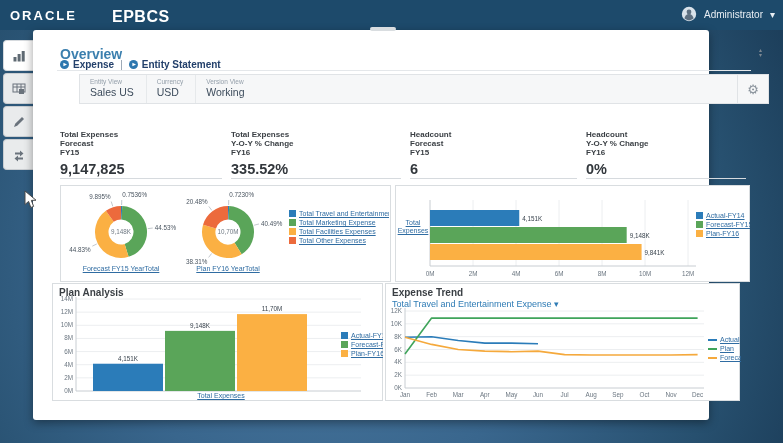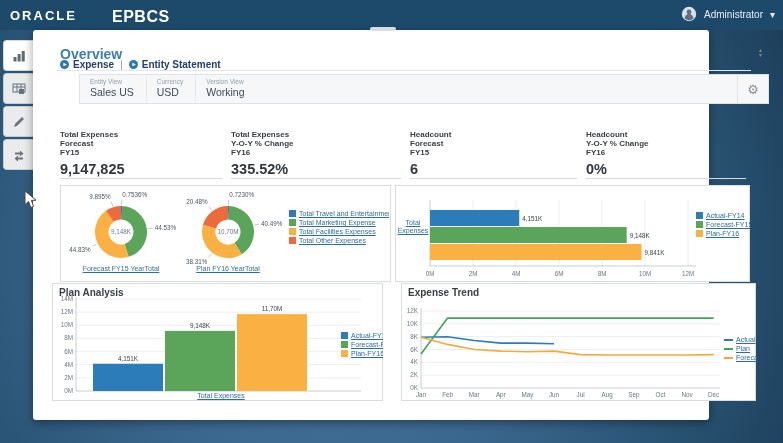--- a/index.html
+++ b/index.html
@@ -37,21 +37,21 @@
   
   .kpi{position:absolute;top:100px;height:48px;border-bottom:1px solid #d6dade;}
   .kpi .l{font-size:8px;font-weight:bold;color:#3a3f44;line-height:9px;}
   .kpi .v{font-size:14.5px;font-weight:bold;color:#32373c;margin-top:4px;}
   .k1{left:27px;width:162px}.k2{left:198px;width:170px}.k3{left:377px;width:167px}.k4{left:553px;width:160px}
   
   .box{position:absolute;background:#fff;border:1px solid #d9dde0;box-sizing:border-box;}
   .boxA{left:27px;top:155px;width:331px;height:97px;}
   .boxB{left:362px;top:155px;width:355px;height:97px;}
   .boxC{left:19px;top:253px;width:331px;height:118px;}
-  .boxD{left:368px;top:253px;width:355px;height:118px;text-decoration:underline;}
+  .boxD{left:352px;top:253px;width:355px;height:118px;text-decoration:underline;}
   .box svg{position:absolute;left:0;top:0;font-family:"Liberation Sans",sans-serif;}
   .btitle{position:absolute;left:6px;top:3px;font-size:10px;font-weight:bold;color:#3a3f44;}
   .link{color:#2f6ca2;text-decoration:underline;cursor:pointer;}
   .donut-title{position:absolute;top:79px;font-size:7px;text-align:center;}
   .dt1{left:10px;width:100px}.dt2{left:117px;width:100px}
   .legend{position:absolute;}
   .lgA{left:228px;top:24px;width:100px;overflow:hidden;}
   .lgB{left:300px;top:26px;width:54px;overflow:hidden;}
   .lgC{left:288px;top:48px;width:42px;overflow:hidden;}
   .lgD{left:322px;top:52px;width:33px;overflow:hidden;}
@@ -347,20 +347,24 @@
           <text x="258.4" y="113" text-anchor="middle" font-size="6.3" fill="#6b7680">Oct</text>
           <text x="285" y="113" text-anchor="middle" font-size="6.3" fill="#6b7680">Nov</text>
           <text x="311.6" y="113" text-anchor="middle" font-size="6.3" fill="#6b7680">Dec</text>
           <line x1="19" y1="24" x2="19" y2="104" stroke="#c8cdd2"></line>
           <line x1="19" y1="104" x2="318" y2="104" stroke="#c8cdd2"></line>
           <polyline points="19.0,53.3 45.6,52.7 72.2,56.5 98.8,59.1 125.4,59.1 152.0,59.7" fill="none" stroke="#2b7cb9" stroke-width="1.6" stroke-linejoin="round"></polyline>
           <polyline points="19.0,70.0 45.6,34.1 72.2,34.1 98.8,34.1 125.4,34.1 152.0,34.1 178.6,34.1 205.2,34.1 231.8,34.1 258.4,34.1 285.0,34.1 311.6,34.1" fill="none" stroke="#3fa45b" stroke-width="1.6" stroke-linejoin="round"></polyline>
           <polyline points="19.0,53.3 45.6,60.4 72.2,65.5 98.8,67.1 125.4,67.7 152.0,67.1 178.6,70.6 205.2,71.0 231.8,71.0 258.4,71.0 285.0,71.0 311.6,70.6" fill="none" stroke="#f5a93c" stroke-width="1.6" stroke-linejoin="round"></polyline>
         </svg>
       <div class="btitle">Expense Trend</div>
+      <div class="trend-metric">
+        <span>Total Travel and Entertainment Expense</span>
+        <span>▾</span>
+      </div>
       <div class="legend lgD" id="lineLegend">
           <div class="lg-row">
             <span class="lg-line" style="background: rgb(43, 124, 185);"></span>
             <span class="lg-txt">Actual</span>
           </div>
           <div class="lg-row">
             <span class="lg-line" style="background: rgb(63, 164, 91);"></span>
             <span class="lg-txt">Plan</span>
           </div>
           <div class="lg-row">

